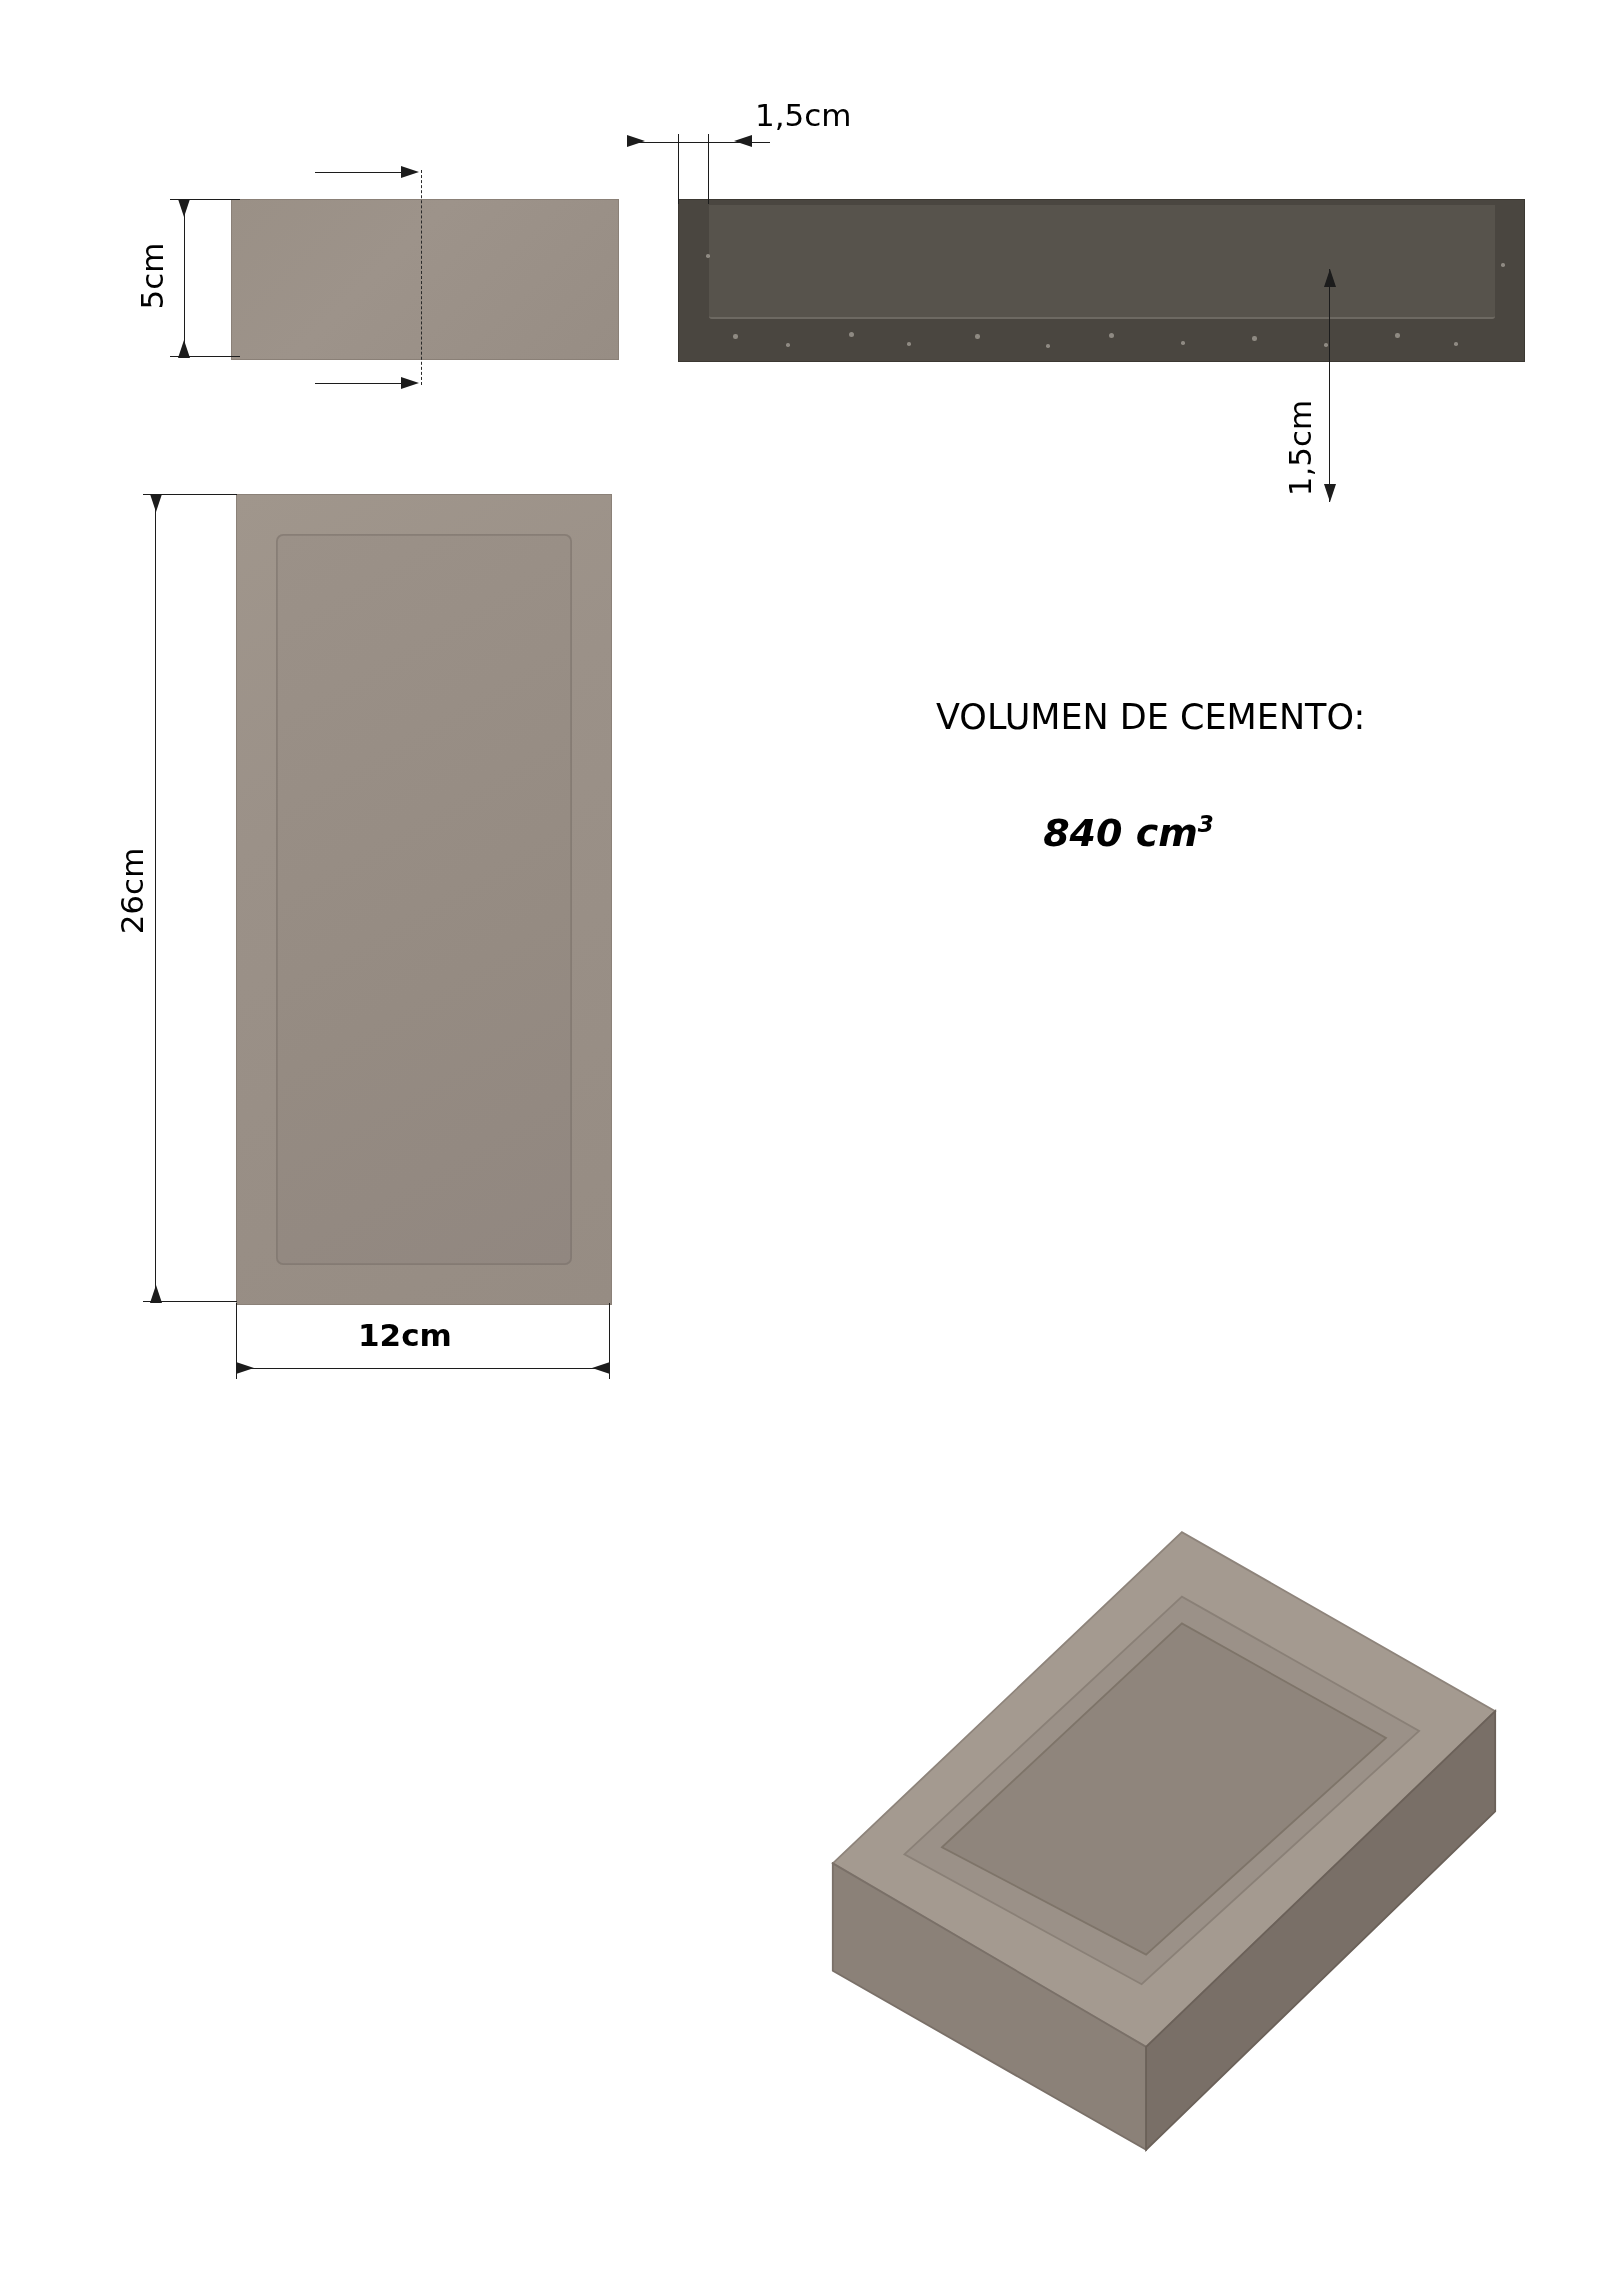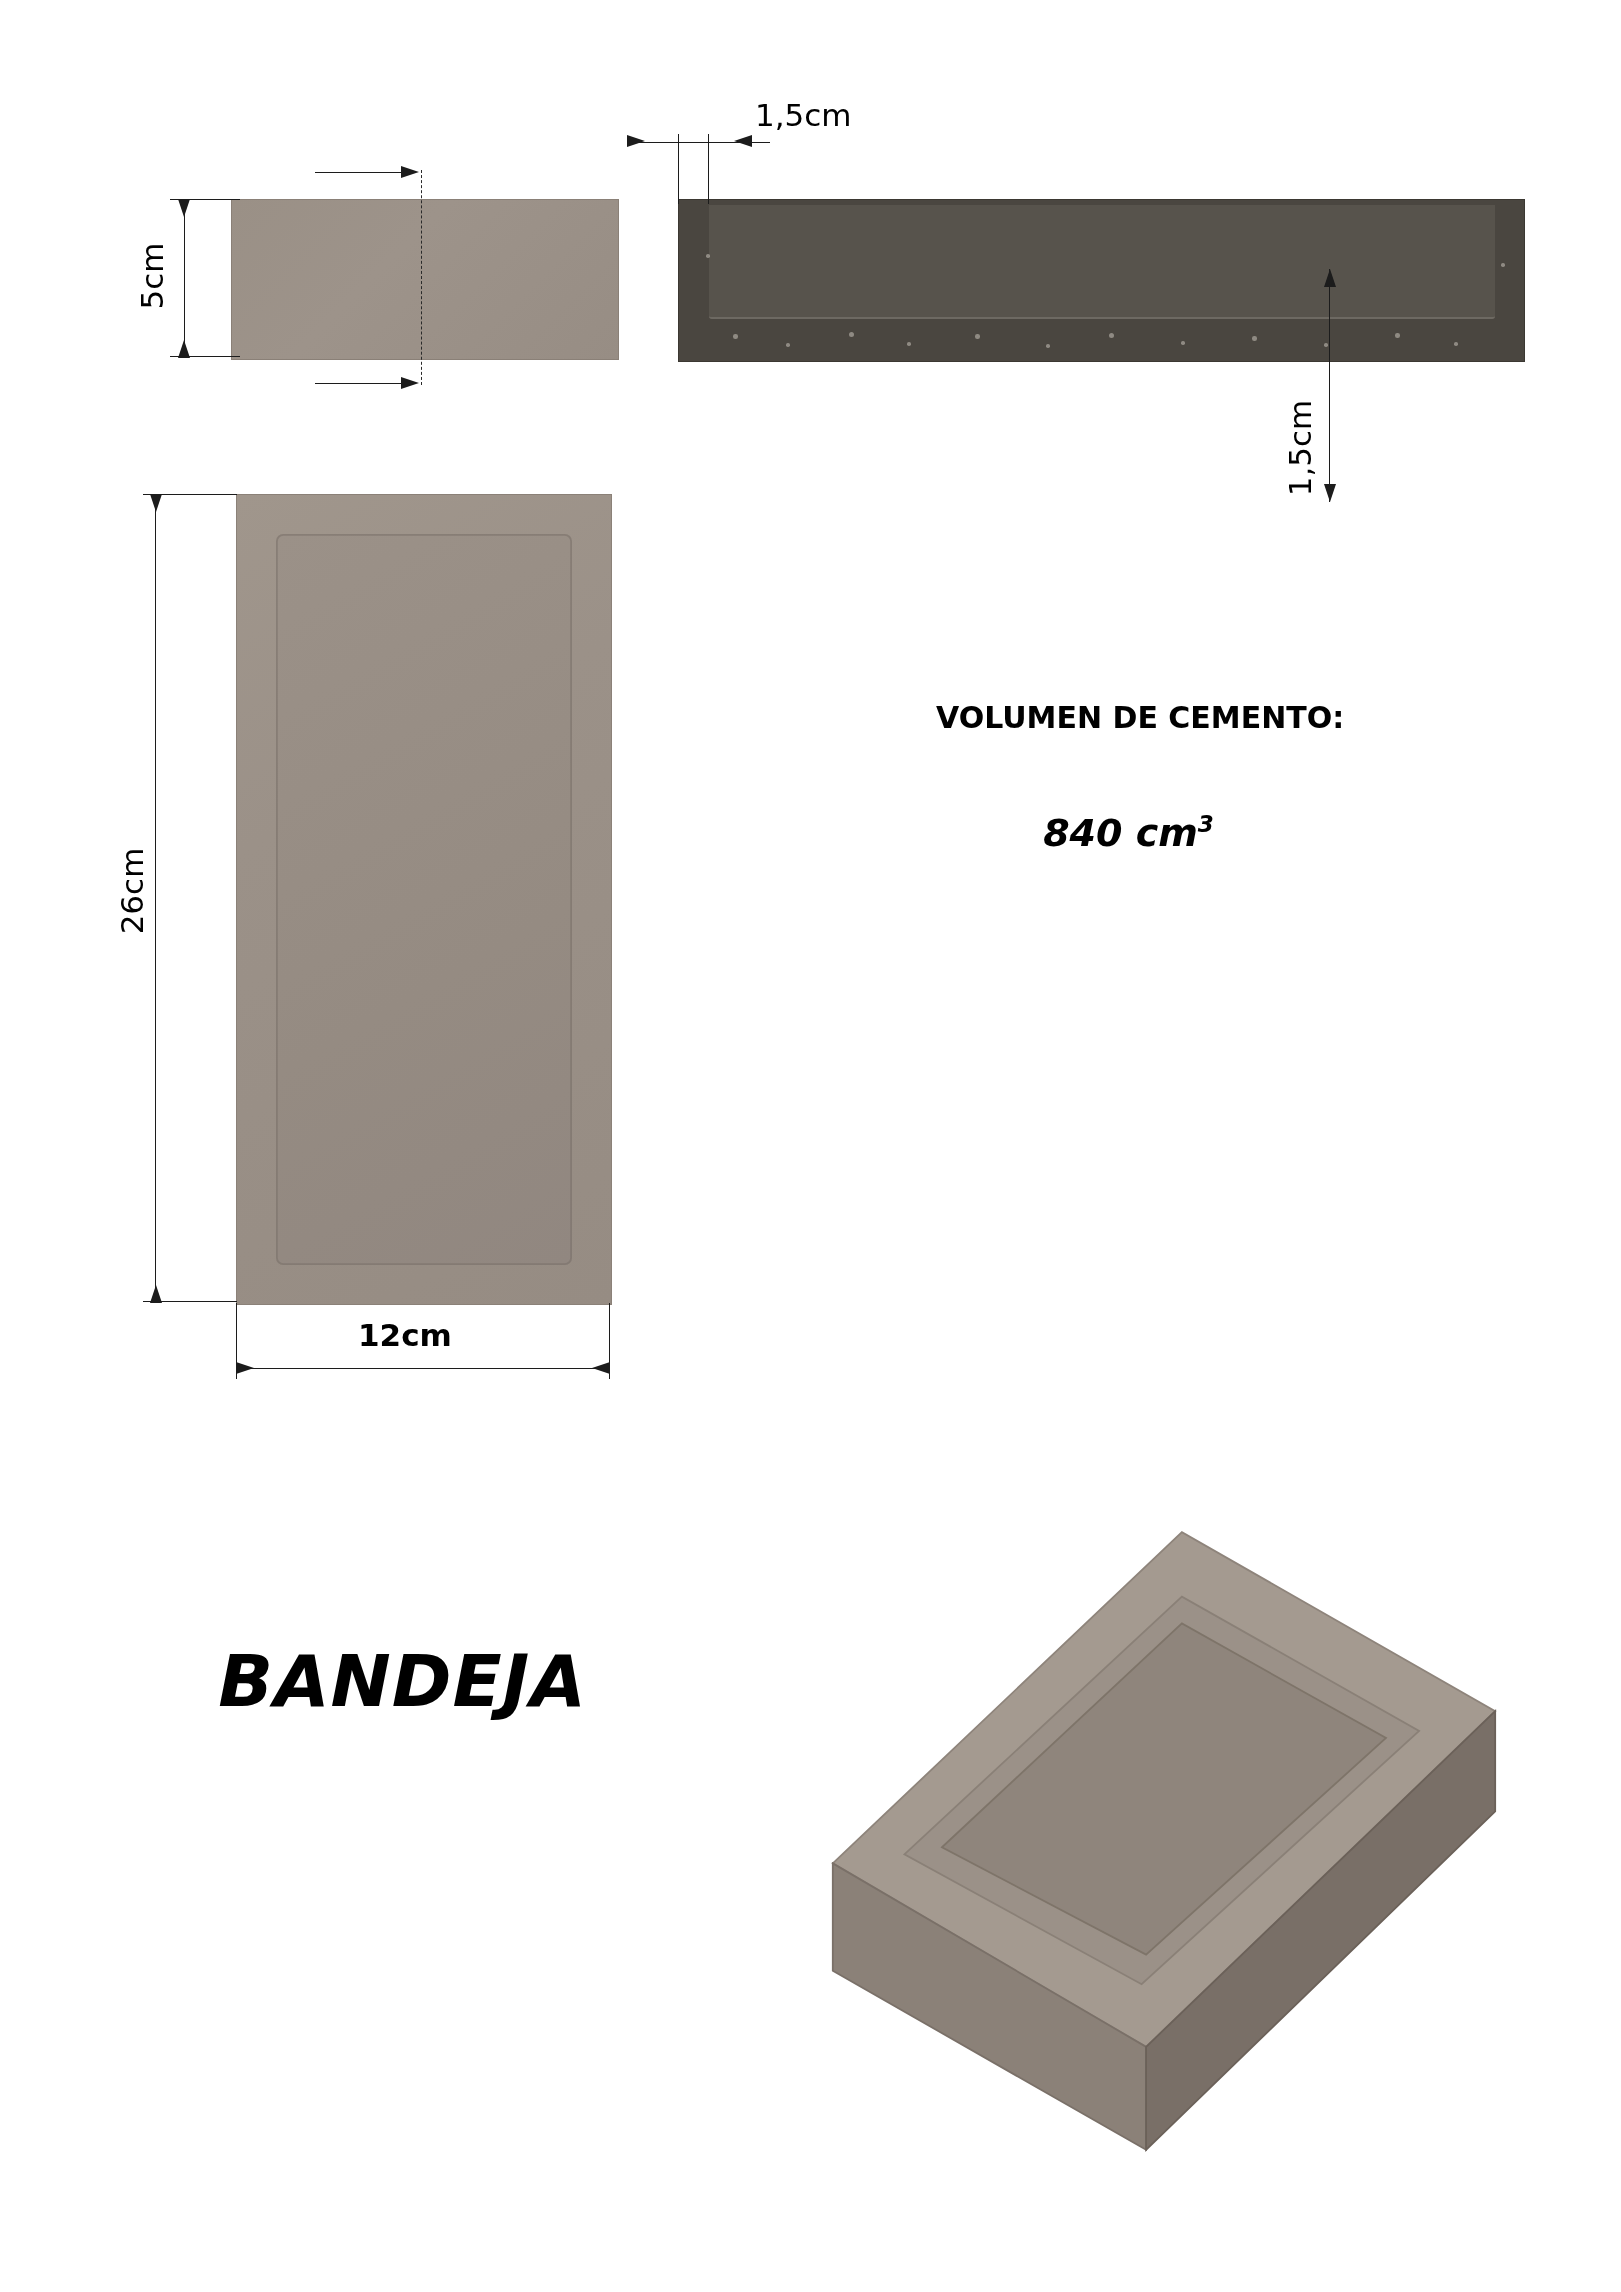--- a/index.html
+++ b/index.html
@@ -127,25 +127,24 @@
     border-left: 6.3px solid transparent;
     border-right: 6.3px solid transparent;
     border-top: 18px solid #1c1c1c;
   }
 
   
   #volume-label {
     left: 936px;
     top: 694px;
     width: 385px;
-    text-align: left;
-    font-size: 30px;
+    text-align: right;
+    font-size: 35px;
     line-height: 47px;
     color: #000;
-    font-weight: bold;
   }
   #volume-value {
     left: 936px;
     top: 811px;
     width: 385px;
     text-align: center;
     font-size: 38px;
     font-weight: bold;
     font-style: italic;
     color: #000;
@@ -245,21 +244,20 @@
   <div class="dim-line dim-h" style="left:236px; top:1368px; width:374px;"></div>
   <div class="arrow arrow-right" style="left:236px; top:1362px;"></div>
   <div class="arrow arrow-left" style="left:592px; top:1362px;"></div>
   <div class="dimtext" style="left:358px; top:1317px; font-size:31px;font-weight:bold;">12cm</div>
 
   <div class="dimtext" id="volume-label">VOLUMEN DE CEMENTO:</div>
   <div class="dimtext" id="volume-value">
     <span>840 cm</span><sup>3</sup>
   </div>
 
-  <div class="dimtext" id="title-line1">BANDEJA</div>
 
   <svg class="abs" id="iso-tray" viewBox="0 0 1030 780">
 
     <polygon points="250,420 640,50 990,250 600,625" fill="#a49a90" stroke="#8e847b" stroke-width="2"></polygon>
 
     <polygon points="330,410 640,122 905,272 595,555" fill="#9b9188" stroke="#8a8077" stroke-width="2"></polygon>
 
     <polygon points="372,402 640,152 868,280 600,522" fill="#8f857c" stroke="#7e7469" stroke-width="2"></polygon>
 
     <polygon points="250,420 600,625 600,740 250,540" fill="#8b8178" stroke="#7a7068" stroke-width="2"></polygon>

